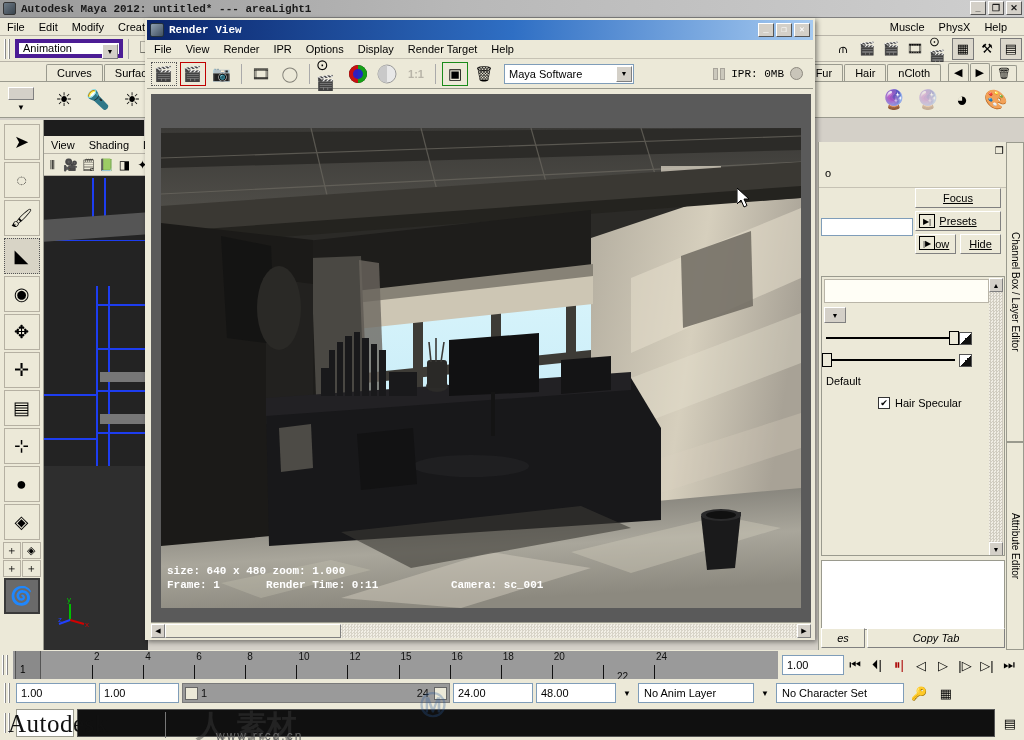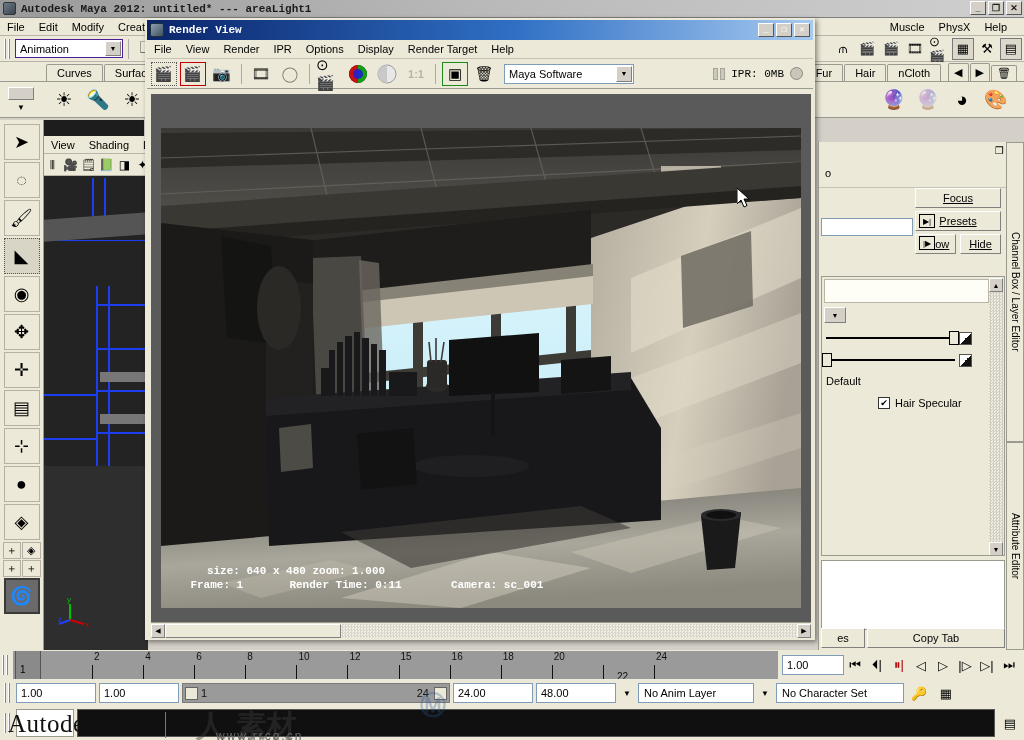--- a/index.html
+++ b/index.html
@@ -40,22 +40,22 @@
 
   .maya-statusline {
     position:absolute; left:0; top:36px; width:1024px; height:26px;
     background:#ece9d8; display:flex; align-items:center; gap:2px;
     padding:0 2px; border-bottom:1px solid #b8b4a8;
   }
   .grip { width:7px; height:20px;
     background:repeating-linear-gradient(90deg,#fff 0 1px,#888 1px 2px,transparent 2px 4px);
     margin:0 2px; flex:none; }
   .menuset {
-    width:108px; height:19px; background:#fff; border:1px solid #4c1d95;
-    display:flex; align-items:center; padding-left:4px; font-size:11px;
+    width:108px; height:19px; background:#fff; border:4px solid #4c1d95;
+    display:flex; align-items:flex-end; padding-left:4px; font-size:11px;
     position:relative; flex:none;
   }
   .menuset .arrow {
     position:absolute; right:1px; top:1px; width:16px; height:15px;
     background:#d4d0c8; border:1px solid #fff;
     border-right-color:#808080; border-bottom-color:#808080;
     display:flex; align-items:center; justify-content:center; font-size:7px;
   }
   .sicon {
     width:22px; height:22px; background:#ece9d8; flex:none;
@@ -204,21 +204,21 @@
   .render-img {
     position:absolute; left:10px; top:34px; width:640px; height:480px;
     overflow:hidden; background:#2a2a28;
   }
   .rv-status {
     position:absolute; left:0; bottom:46px; width:100%; height:28px;
     color:#fff; font-family:"Liberation Mono", monospace; font-size:11px;
     font-weight:bold; line-height:14px;
   }
   .rv-status .ln { display:flex; }
-  .rv-status .c1 { width:300px; text-align:center; padding-right:10px; }
+  .rv-status .c1 { width:300px; text-align:left; padding-right:10px;padding-left:16px; }
   .rv-status .c2 { width:230px; }
   .rv-hsb {
     position:absolute; left:0; bottom:0; width:100%; height:16px;
     background:#ece9d8; display:flex; align-items:center;
     border-top:1px solid #9a9a8e;
   }
   .sb-btn {
     width:14px; height:14px; background:#d4d0c8;
     border:1px solid #fff; border-right-color:#808080; border-bottom-color:#808080;
     display:flex; align-items:center; justify-content:center; font-size:7px; flex:none;
@@ -275,21 +275,21 @@
   .sl-thumb { position:absolute; top:-6px; width:10px; height:14px; background:#ece9d8;
     border:1px solid #000; }
   .map-btn { width:13px; height:13px; margin-left:4px;
     background:linear-gradient(135deg,#fff 0 50%, #111 50% 100%); border:1px solid #555; }
   .chk { width:12px; height:12px; border:1px solid #333; background:#fff;
     display:inline-flex; align-items:center; justify-content:center;
     font-size:9px; line-height:1; margin-right:5px; }
   .white-area { position:absolute; left:2px; top:402px; width:184px; height:70px;
     background:#fff; border:1px solid #9a9a8e; }
   .bottom-btns { position:absolute; left:2px; bottom:2px; width:184px;
-    display:flex; gap:2px; }
+    display:flex; gap:2px;font-style:italic; }
   .bb { height:20px; background:#ece9d8;
     border:1px solid #fff; border-right-color:#808080; border-bottom-color:#808080;
     display:flex; align-items:center; justify-content:center; font-size:11px; }
 
   
   .timeslider {
     position:absolute; left:0; top:650px; width:1024px; height:30px;
     background:#ece9d8; display:flex; align-items:center;
   }
   .ts-track { position:relative; flex:1; height:28px; background:#9a9a9a;

